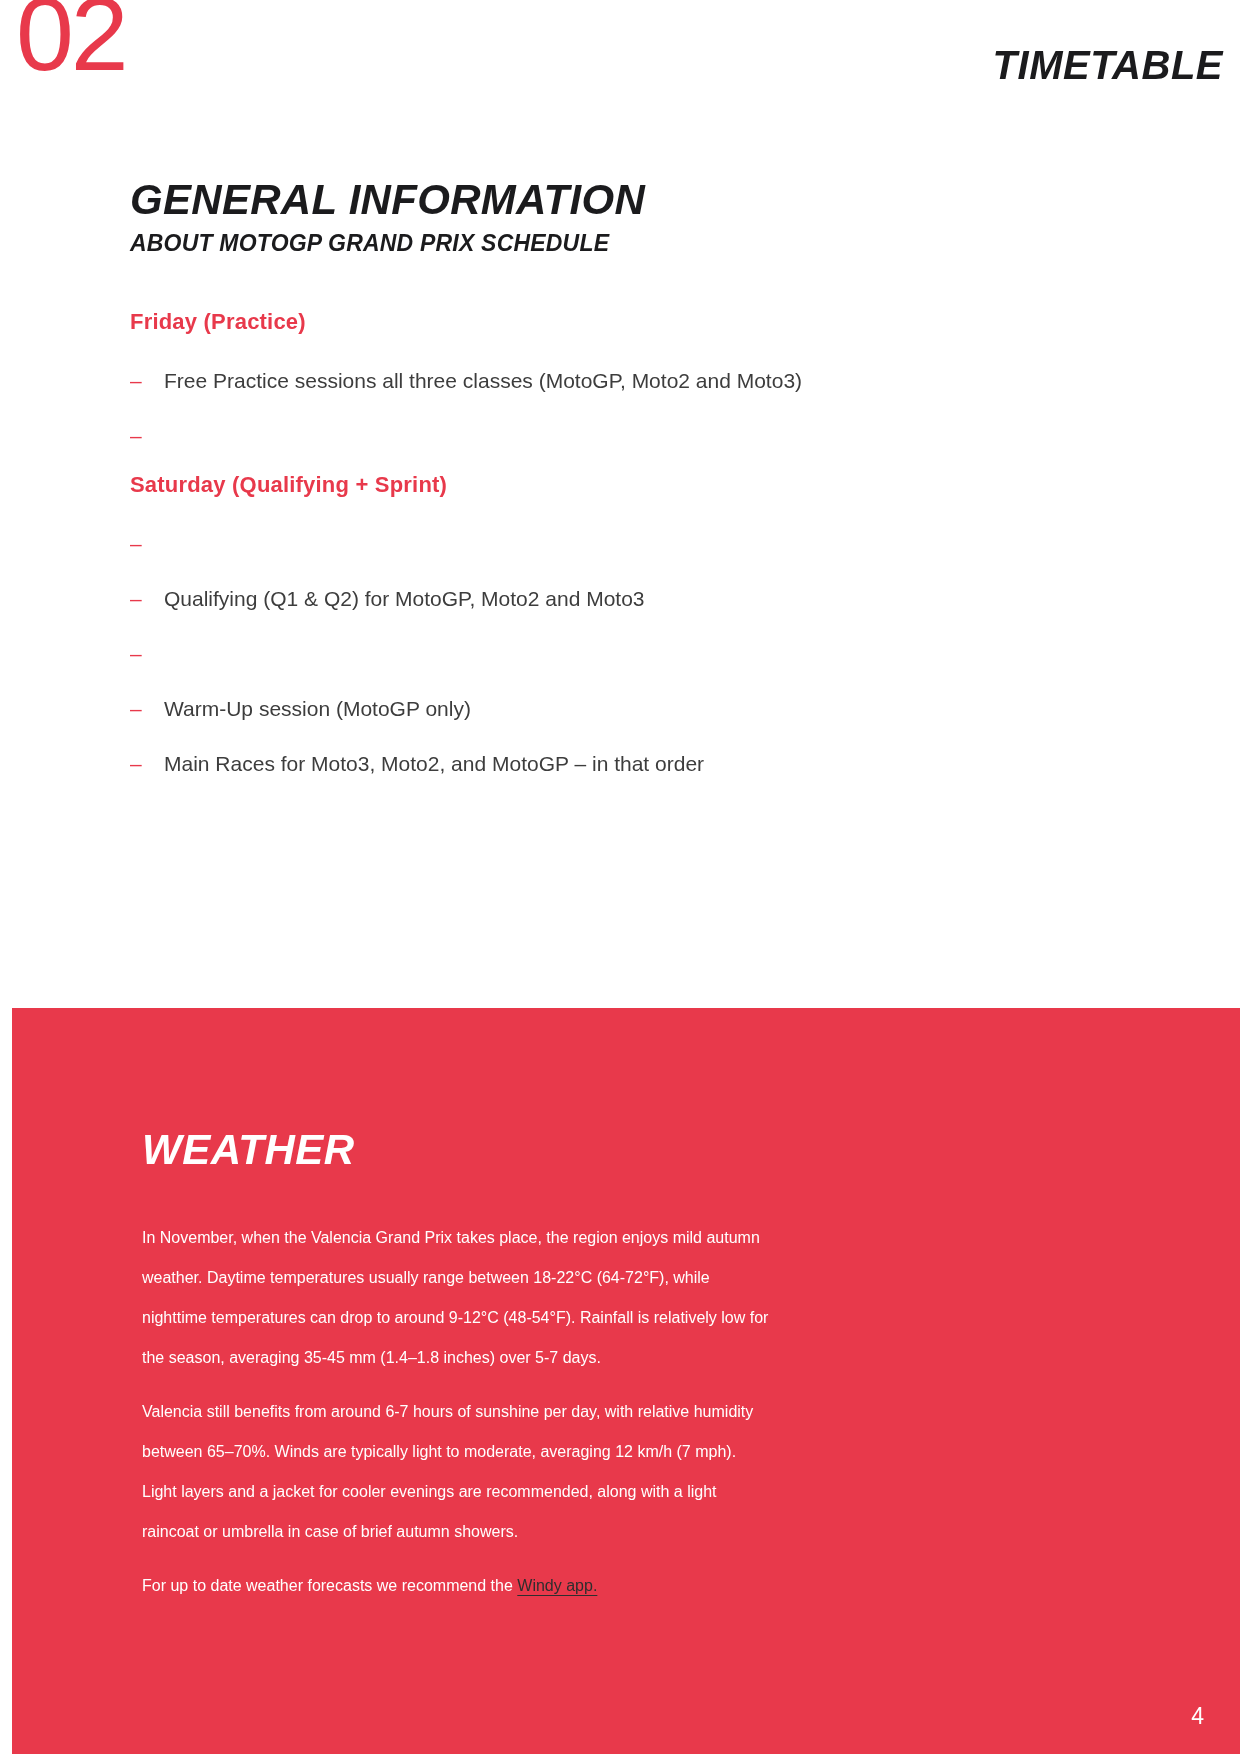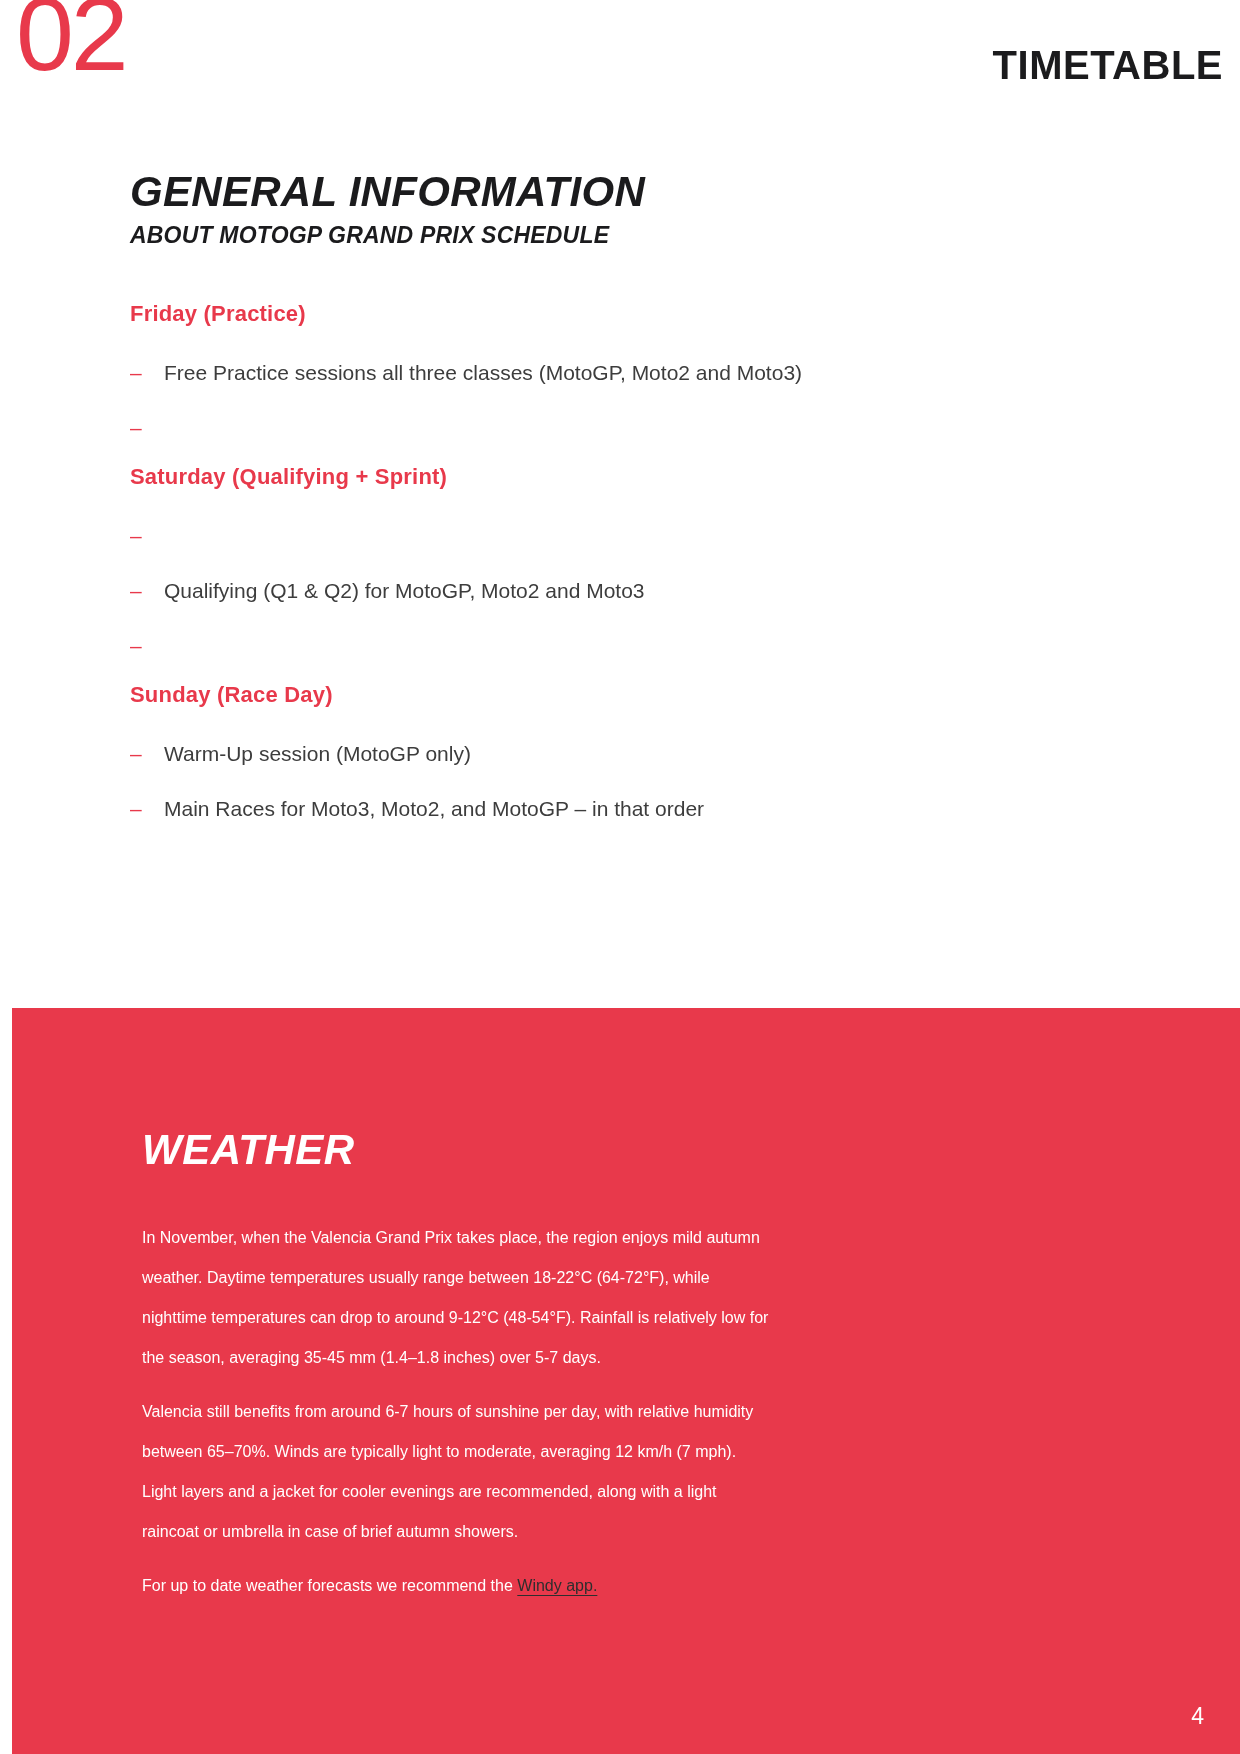--- a/index.html
+++ b/index.html
@@ -15,28 +15,28 @@
     width:1240px;height:1754px;position:relative;background:#ffffff;
     font-family:"Liberation Sans",sans-serif;overflow:hidden;
   }
   .chapter-number{
     position:absolute;left:16px;top:-18px;
     font-size:104px;line-height:1;font-weight:400;letter-spacing:-3px;
     color:var(--accent);
   }
   .header-title{
     position:absolute;right:17px;top:41px;
-    font-weight:700;font-size:40px;line-height:1.2;
+    font-style:italic;font-weight:700;font-size:40px;line-height:1.2;
     color:var(--heading);letter-spacing:.5px;
   }
   .content{
     position:absolute;left:130px;top:168px;width:985px;
   }
   .general-title{
-    margin:0 0 6px;font-style:italic;font-weight:700;font-size:42px;line-height:1.15;
+    margin:8px 0 6px;font-style:italic;font-weight:700;font-size:42px;line-height:1.15;
     color:var(--heading);letter-spacing:.3px;
   }
   .general-subtitle{
     margin:0 0 52px;font-style:italic;font-weight:700;font-size:23px;line-height:1.15;
     color:var(--heading);letter-spacing:.2px;
   }
   .day-heading{
     margin:10px 0 28px;font-weight:700;font-size:22px;line-height:25px;
     color:var(--accent);letter-spacing:.2px;
   }
@@ -97,21 +97,20 @@
     <div class="bullet">
       <span class="dash">–</span>
       <span class="txt">Qualifying (Q1 &amp; Q2) for MotoGP, Moto2 and Moto3</span>
     </div>
     <div class="bullet">
       <span class="dash">–</span>
     </div>
   </div>
 
   <div>
-    <h3 class="day-heading">Sunday (Race Day)</h3>
     <div class="bullet">
       <span class="dash">–</span>
       <span class="txt">Warm-Up session (MotoGP only)</span>
     </div>
     <div class="bullet">
       <span class="dash">–</span>
       <span class="txt">Main Races for Moto3, Moto2, and MotoGP – in that order</span>
     </div>
   </div>
 </div>

